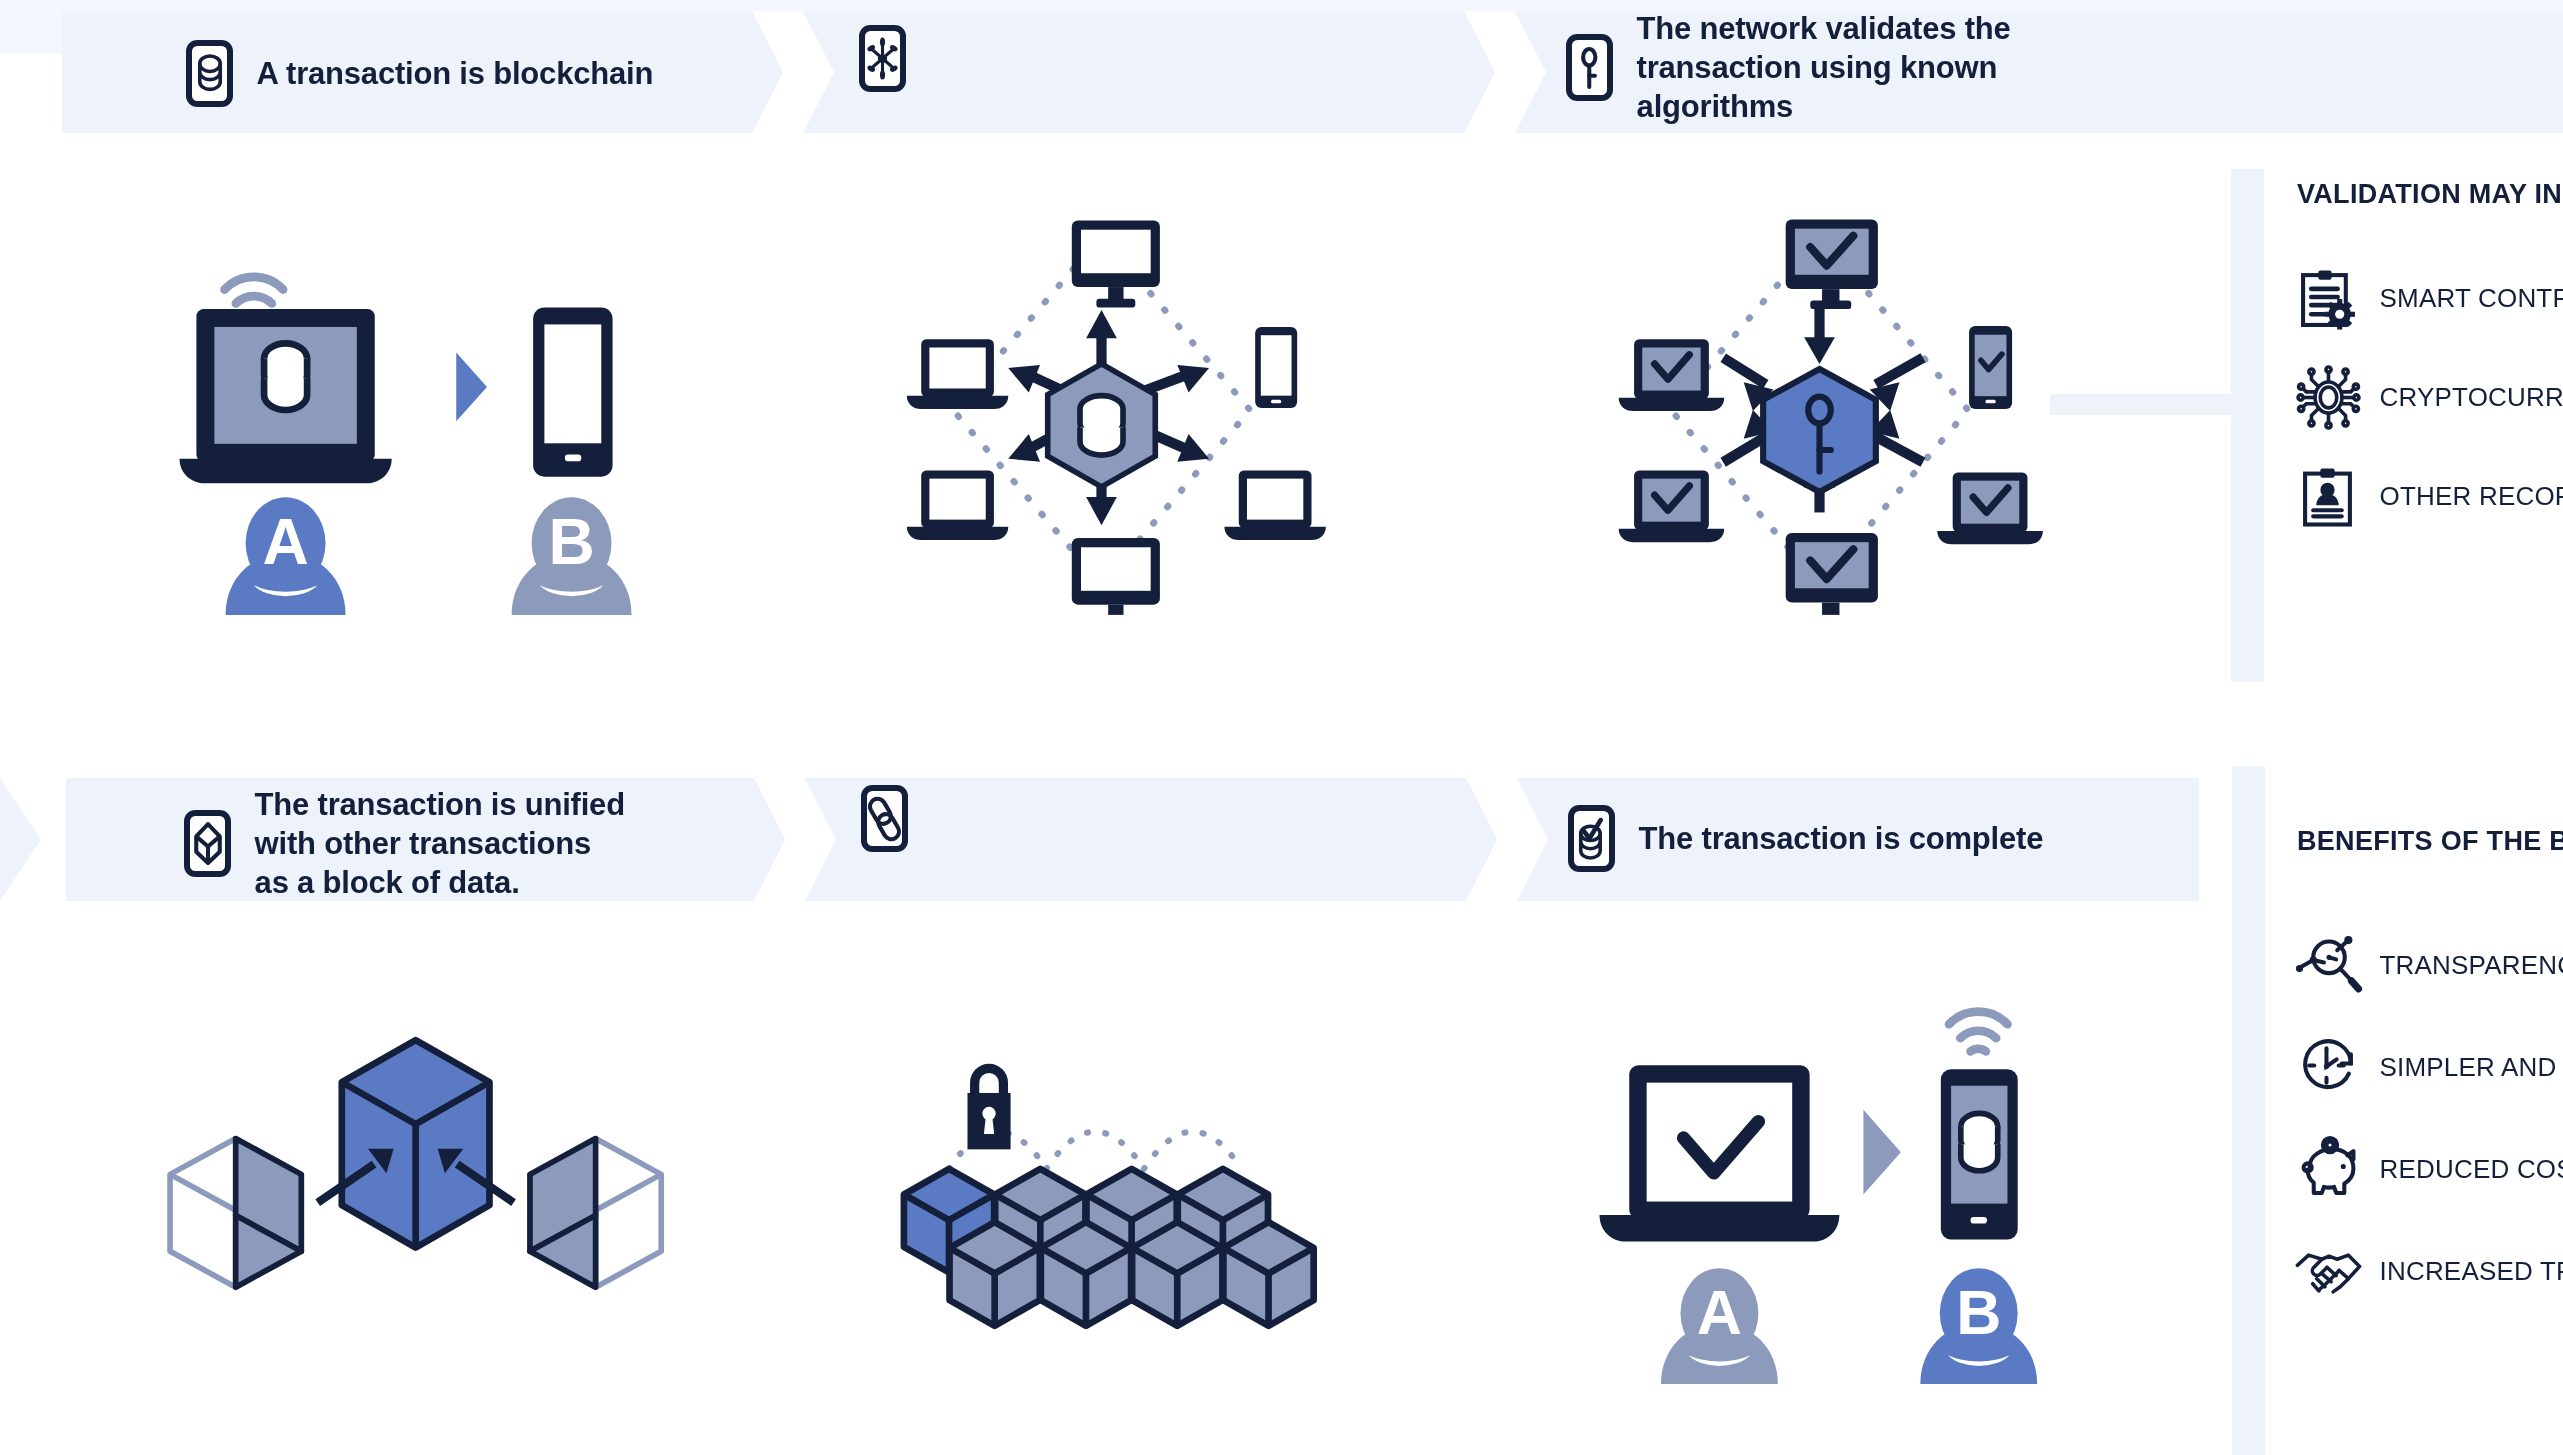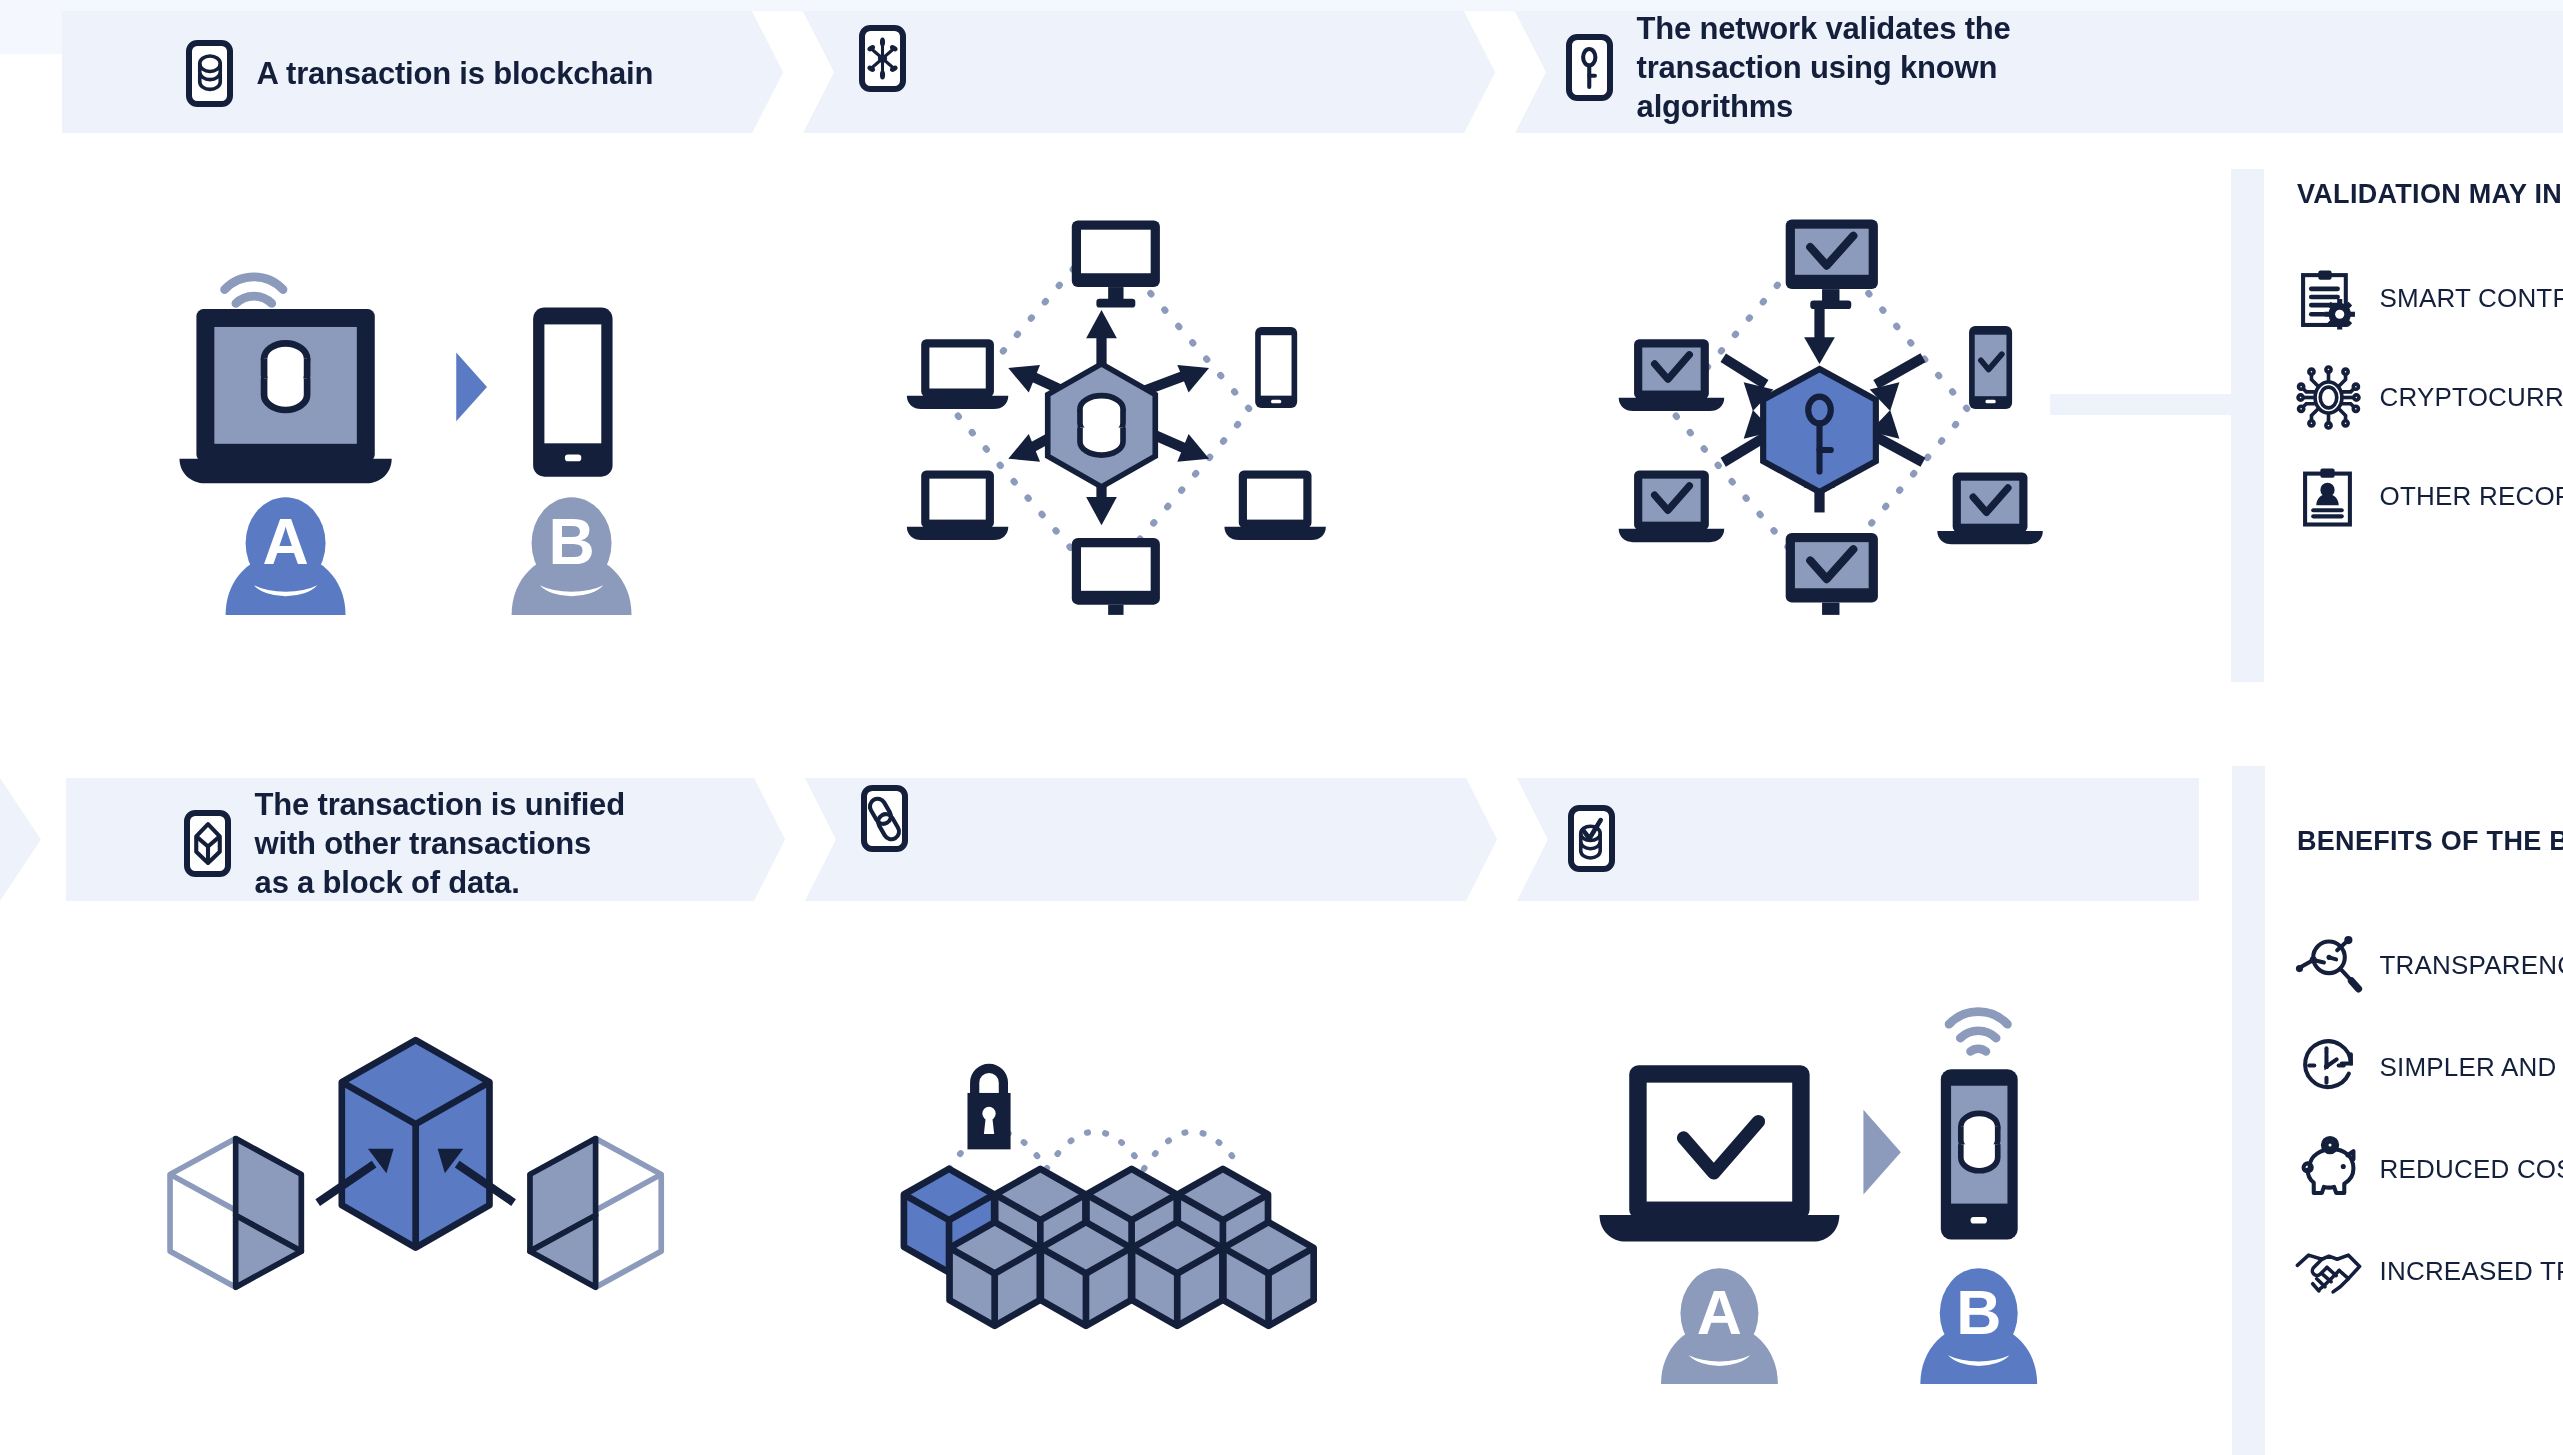--- a/index.html
+++ b/index.html
@@ -440,20 +440,21 @@
   <div class="step-icon-box">
     <svg width="30" height="43" viewBox="0 0 58 84" aria-hidden="true">
       <g fill="none" stroke="#141f3c" stroke-width="7">
         <ellipse cx="26" cy="32" rx="19" ry="14"></ellipse>
         <path d="M7 32v16c0 7.8 8.5 14 19 14s19-6.2 19-14V32"></path>
         <path d="M7 50v16c0 7.8 8.5 14 19 14s19-6.2 19-14V50"></path>
       </g>
       <path d="M12 26 L24 42 L46 6" fill="none" stroke="#141f3c" stroke-width="9" stroke-linecap="round" stroke-linejoin="round"></path>
     </svg>
   </div>
+  <div class="step-text">The transaction is complete</div>
 </div>
 
 <svg class="abs" style="left:128px; top:1000px;" width="564" height="359" viewBox="0 0 1100 700">
 
   <g fill="none" stroke="#8c9abc" stroke-width="11" stroke-linejoin="round">
     <path d="M210 270 L338 340 L338 490 L210 560 L82 490 L82 340 Z"></path>
     <path d="M82 340 L210 410 L338 340"></path>
     <line x1="210" y1="410" x2="210" y2="560"></line>
   </g>
   <g>

